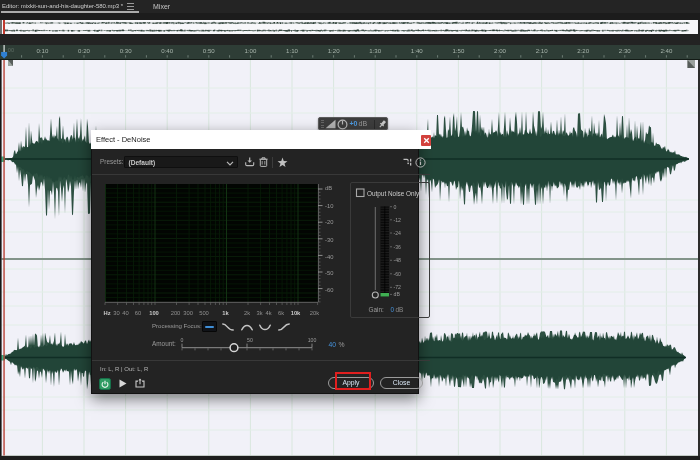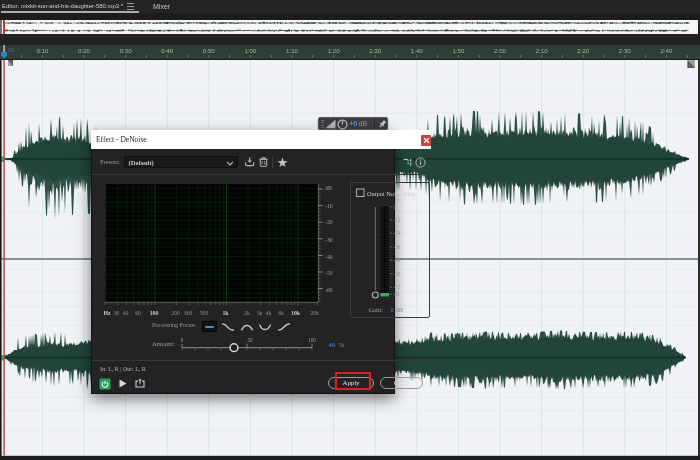--- a/index.html
+++ b/index.html
@@ -1226,21 +1226,21 @@
         <svg width="9" height="10" viewBox="0 0 9 10">
           <g transform="rotate(40 4.5 5)">
             <rect x="3.1" y="1.2" width="2.8" height="4.6" fill="#c9c9c9"></rect>
             <line x1="4.5" y1="5.8" x2="4.5" y2="9.2" stroke="#c9c9c9" stroke-width="1.1"></line>
             <line x1="2.3" y1="5.8" x2="6.7" y2="5.8" stroke="#c9c9c9" stroke-width="1.2"></line>
           </g>
         </svg>
       </div>
 </div>
 
-<div class="abs" style="left:91px;top:130px;width:304px;height:264px;background:#232323;box-shadow:0 5px 14px rgba(0,0,0,.5);border:1px solid #121212;font-family:Liberation Serif, serif;">
+<div class="abs" style="left:91px;top:130px;width:328px;height:264px;background:#232323;box-shadow:0 5px 14px rgba(0,0,0,.5);border:1px solid #121212;">
 
   <div class="abs" style="left:-1px;top:-1px;width:340px;height:18.5px;background:#ffffff;"></div>
   <div class="abs" style="left:4px;top:4px;font-size:7.5px;color:#1b1b1b;">Effect - DeNoise</div>
   <div class="abs" style="left:329px;top:4px;width:10px;height:10.5px;background:#d2413c;border-radius:1px;text-align:center;">
     <div style="margin:1.8px auto 0;width:7px;">
           <svg width="7" height="7" viewBox="0 0 7 7">
             <line x1="1.2" y1="1.2" x2="5.8" y2="5.8" stroke="#fff" stroke-width="1.3"></line>
             <line x1="5.8" y1="1.2" x2="1.2" y2="5.8" stroke="#fff" stroke-width="1.3"></line>
           </svg>
         </div>

